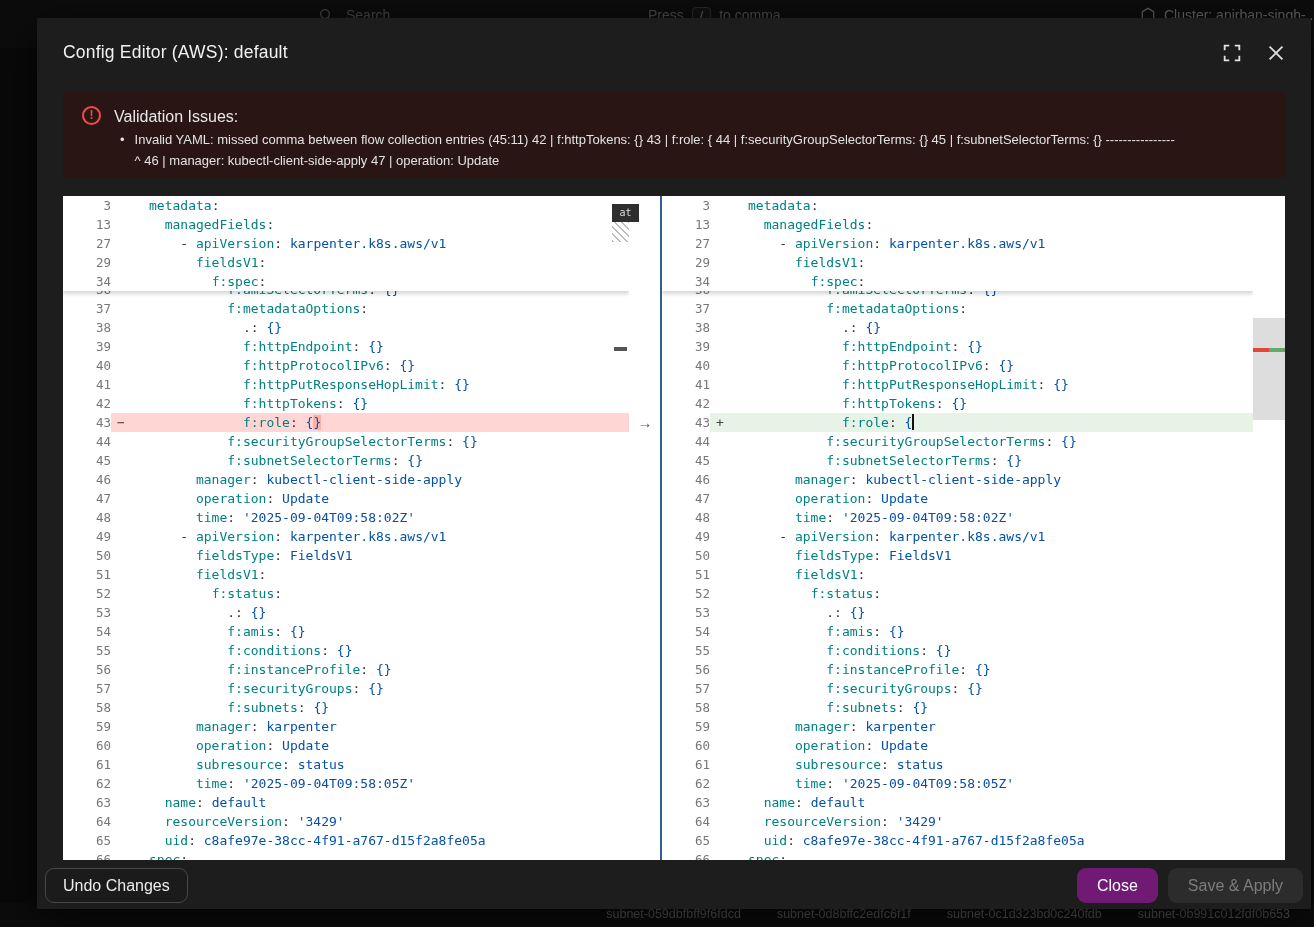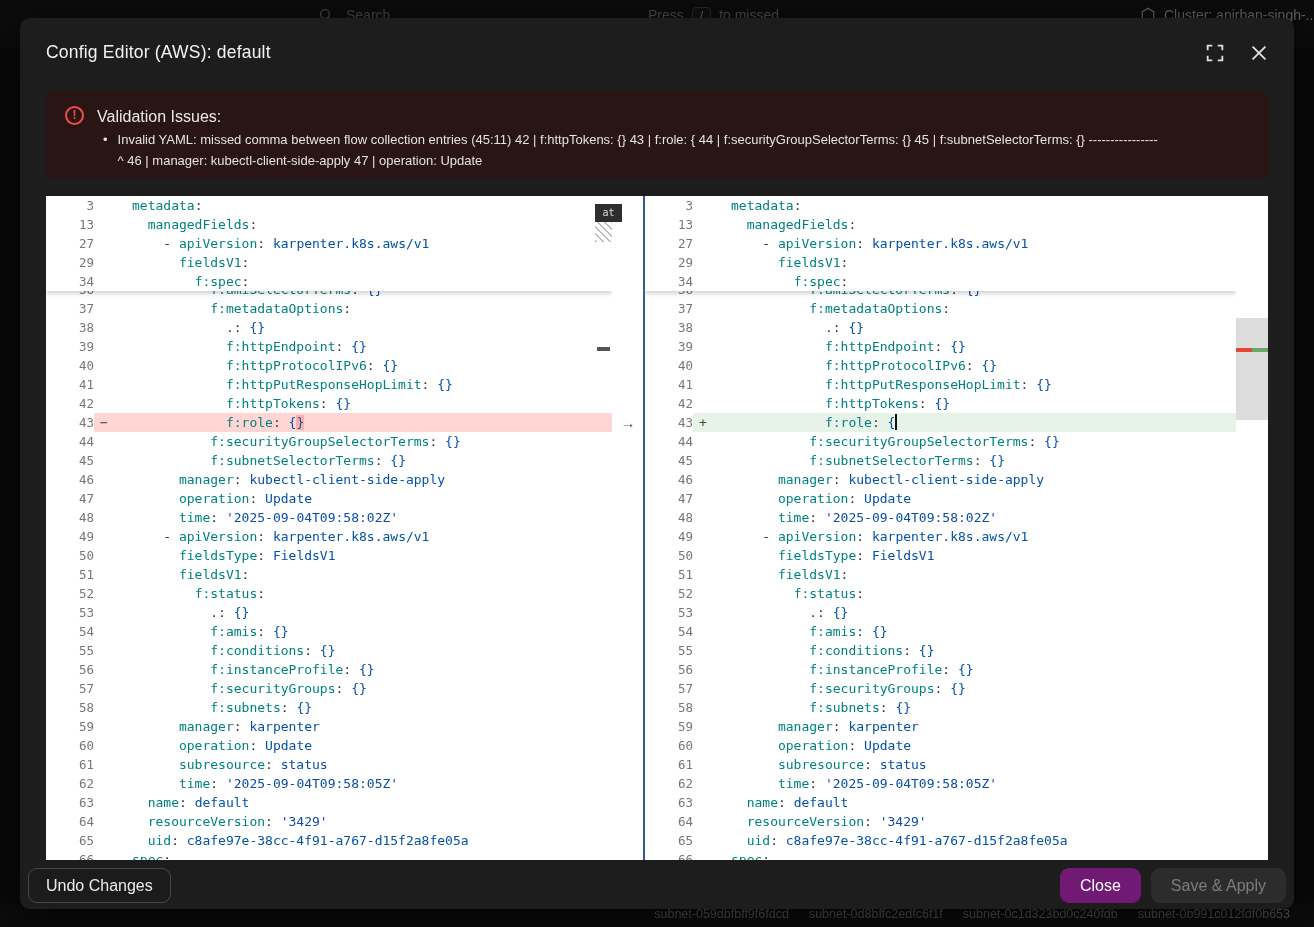--- a/index.html
+++ b/index.html
@@ -5,26 +5,26 @@
   *{margin:0;padding:0;box-sizing:border-box}
   html,body{width:1314px;height:927px;overflow:hidden;background:#0e0e0e;font-family:"Liberation Sans",sans-serif}
   #page{position:relative;width:1314px;height:927px;background:#141414;overflow:hidden}
 
   
   .topbar{position:absolute;top:0;left:0;right:0;height:48px;background:#1a1a1a;z-index:1}
   .tb-search{position:absolute;left:318px;top:7px;display:flex;gap:12px;align-items:center;color:#8f8f8f;font-size:14px}
   .tb-hint{position:absolute;left:648px;top:7px;display:flex;gap:8px;align-items:flex-start;color:#9a9a9a;font-size:14px}
   .tb-key{border:1px solid #555;border-radius:4px;padding:0 7px;font-size:12px;line-height:17px;color:#ccc;background:#242424}
   .tb-cluster{position:absolute;left:1140px;top:7px;display:flex;gap:8px;align-items:center;color:#c9c9c9;font-size:14px;white-space:nowrap}
-  .bottomstrip{position:absolute;left:0;right:0;bottom:0;height:24px;background:#1a1a1a;display:flex;justify-content:flex-end;gap:20px;padding-right:24px;color:#bdbdbd;font-size:12.5px;line-height:22px;z-index:1;white-space:nowrap}
+  .bottomstrip{position:absolute;left:0;right:0;bottom:0;height:24px;background:#1a1a1a;display:flex;justify-content:flex-end;gap:36px;padding-right:24px;color:#bdbdbd;font-size:12.5px;line-height:22px;z-index:1;white-space:nowrap}
 
   .overlay{position:absolute;inset:0;background:rgba(0,0,0,.52);z-index:5}
 
   
-  .modal{position:absolute;left:20px;top:18px;width:1274px;height:891px;background:#1d1d1d;border-radius:10px;box-shadow:0 12px 48px rgba(0,0,0,.7);z-index:10}
+  .modal{position:absolute;left:37px;top:18px;width:1274px;height:891px;background:#1d1d1d;border-radius:1px;box-shadow:0 12px 48px rgba(0,0,0,.7);z-index:10}
   .modal-title{position:absolute;left:26px;top:24px;font-size:17.5px;font-weight:500;color:#f2f2f2;letter-spacing:.2px}
   .hdr-icons{position:absolute;right:24px;top:24px;display:flex;gap:22px}
   .icon-btn{width:22px;height:22px;color:#e0e0e0;cursor:pointer;background:none;border:none;padding:0}
   .icon-btn svg{width:22px;height:22px;display:block}
 
   
   .banner{position:absolute;left:26px;top:74px;width:1222px;height:86px;background:#2a1515;border-radius:4px;color:#e8e8e8}
   .banner-icon{position:absolute;left:19px;top:14px;width:19px;height:19px;border:2px solid var(--error,#f14c4c);border-radius:50%;color:var(--error,#f14c4c);font-weight:700;font-size:12px;text-align:center;line-height:15px}
   .banner-heading{position:absolute;left:51px;top:16px;font-size:16px}
   .banner-item{position:absolute;left:57px;top:37px;display:flex;font-size:13px;line-height:21px;color:#e3e3e3;padding-right:20px}
@@ -77,21 +77,21 @@
     <div class="tb-search">
       <svg width="16" height="16" viewBox="0 0 24 24" fill="none" stroke="#8f8f8f" stroke-width="2">
           <circle cx="10.5" cy="10.5" r="6.5"></circle>
           <path d="M15.5 15.5L21 21"></path>
         </svg>
       <span>Search...</span>
     </div>
     <div class="tb-hint">
       <span>Press</span>
       <span class="tb-key">/</span>
-      <span>to missed</span>
+      <span>to comma</span>
     </div>
     <div class="tb-cluster">
       <svg width="16" height="16" viewBox="0 0 24 24" fill="none" stroke="#bbb" stroke-width="2">
           <path d="M12 2l8.5 5v10L12 22 3.5 17V7z"></path>
         </svg>
       <span>Cluster: anirban-singh-...</span>
     </div>
   </div>
 
   <div class="bottomstrip">

